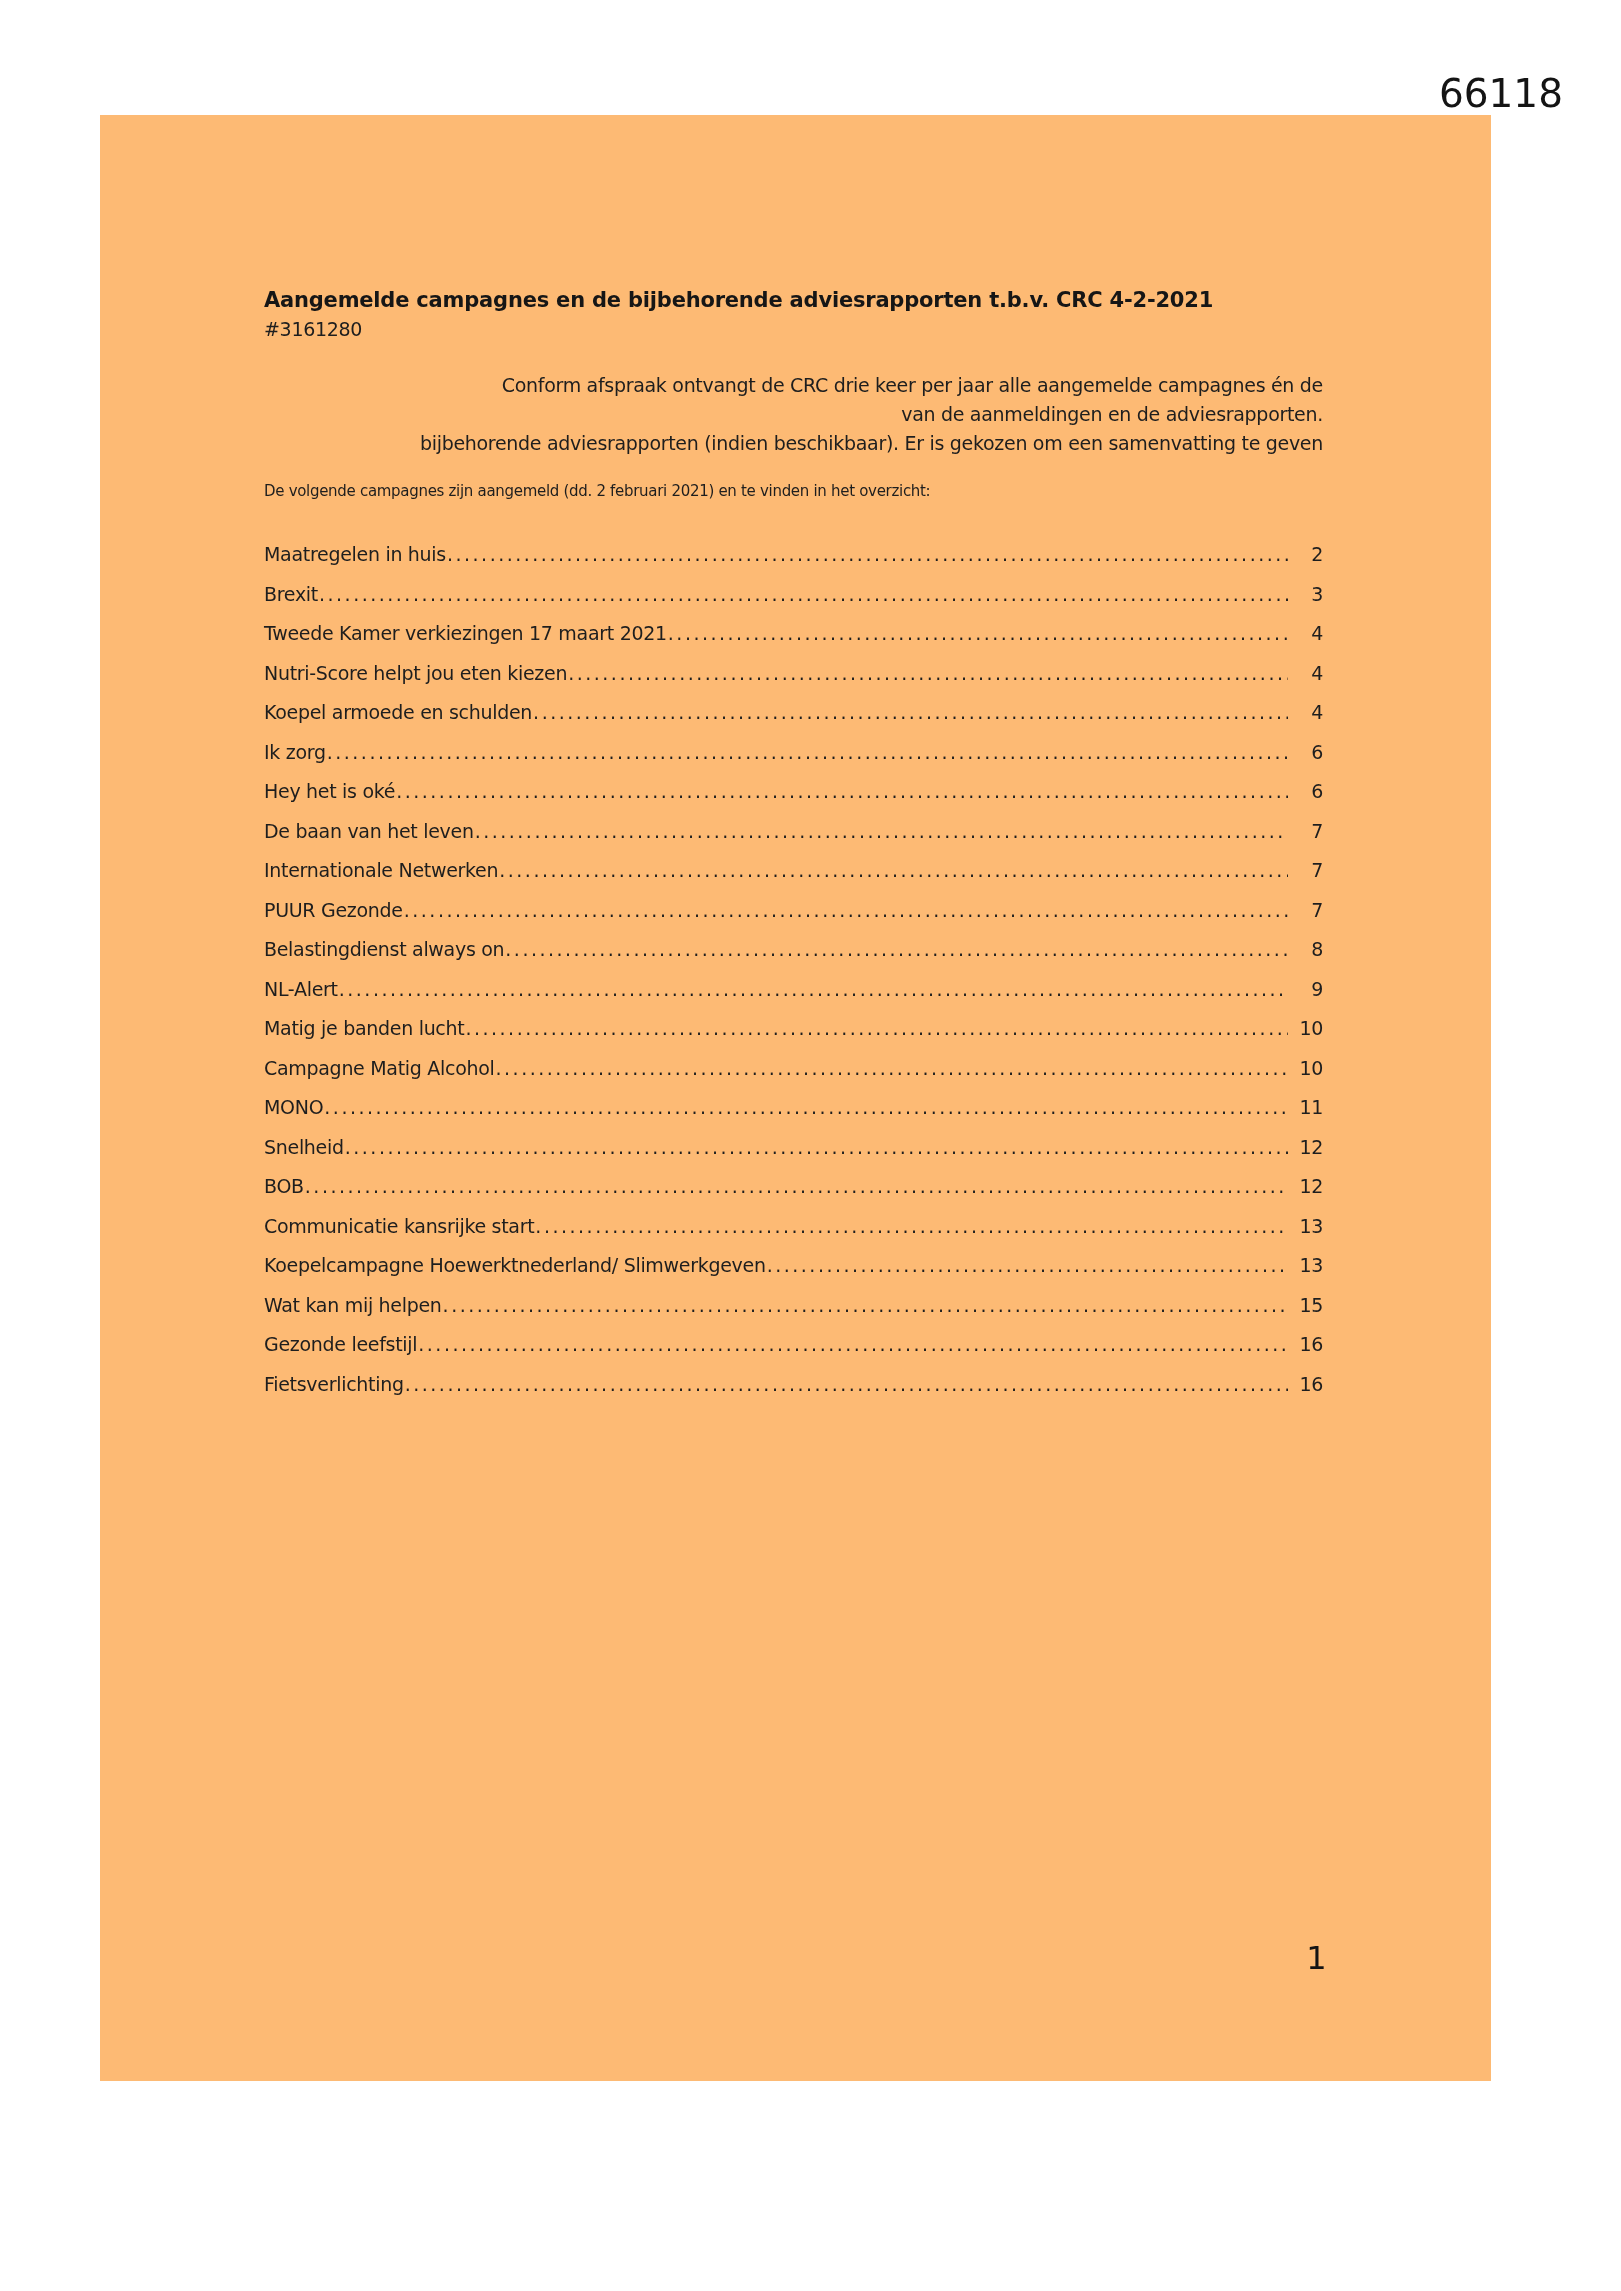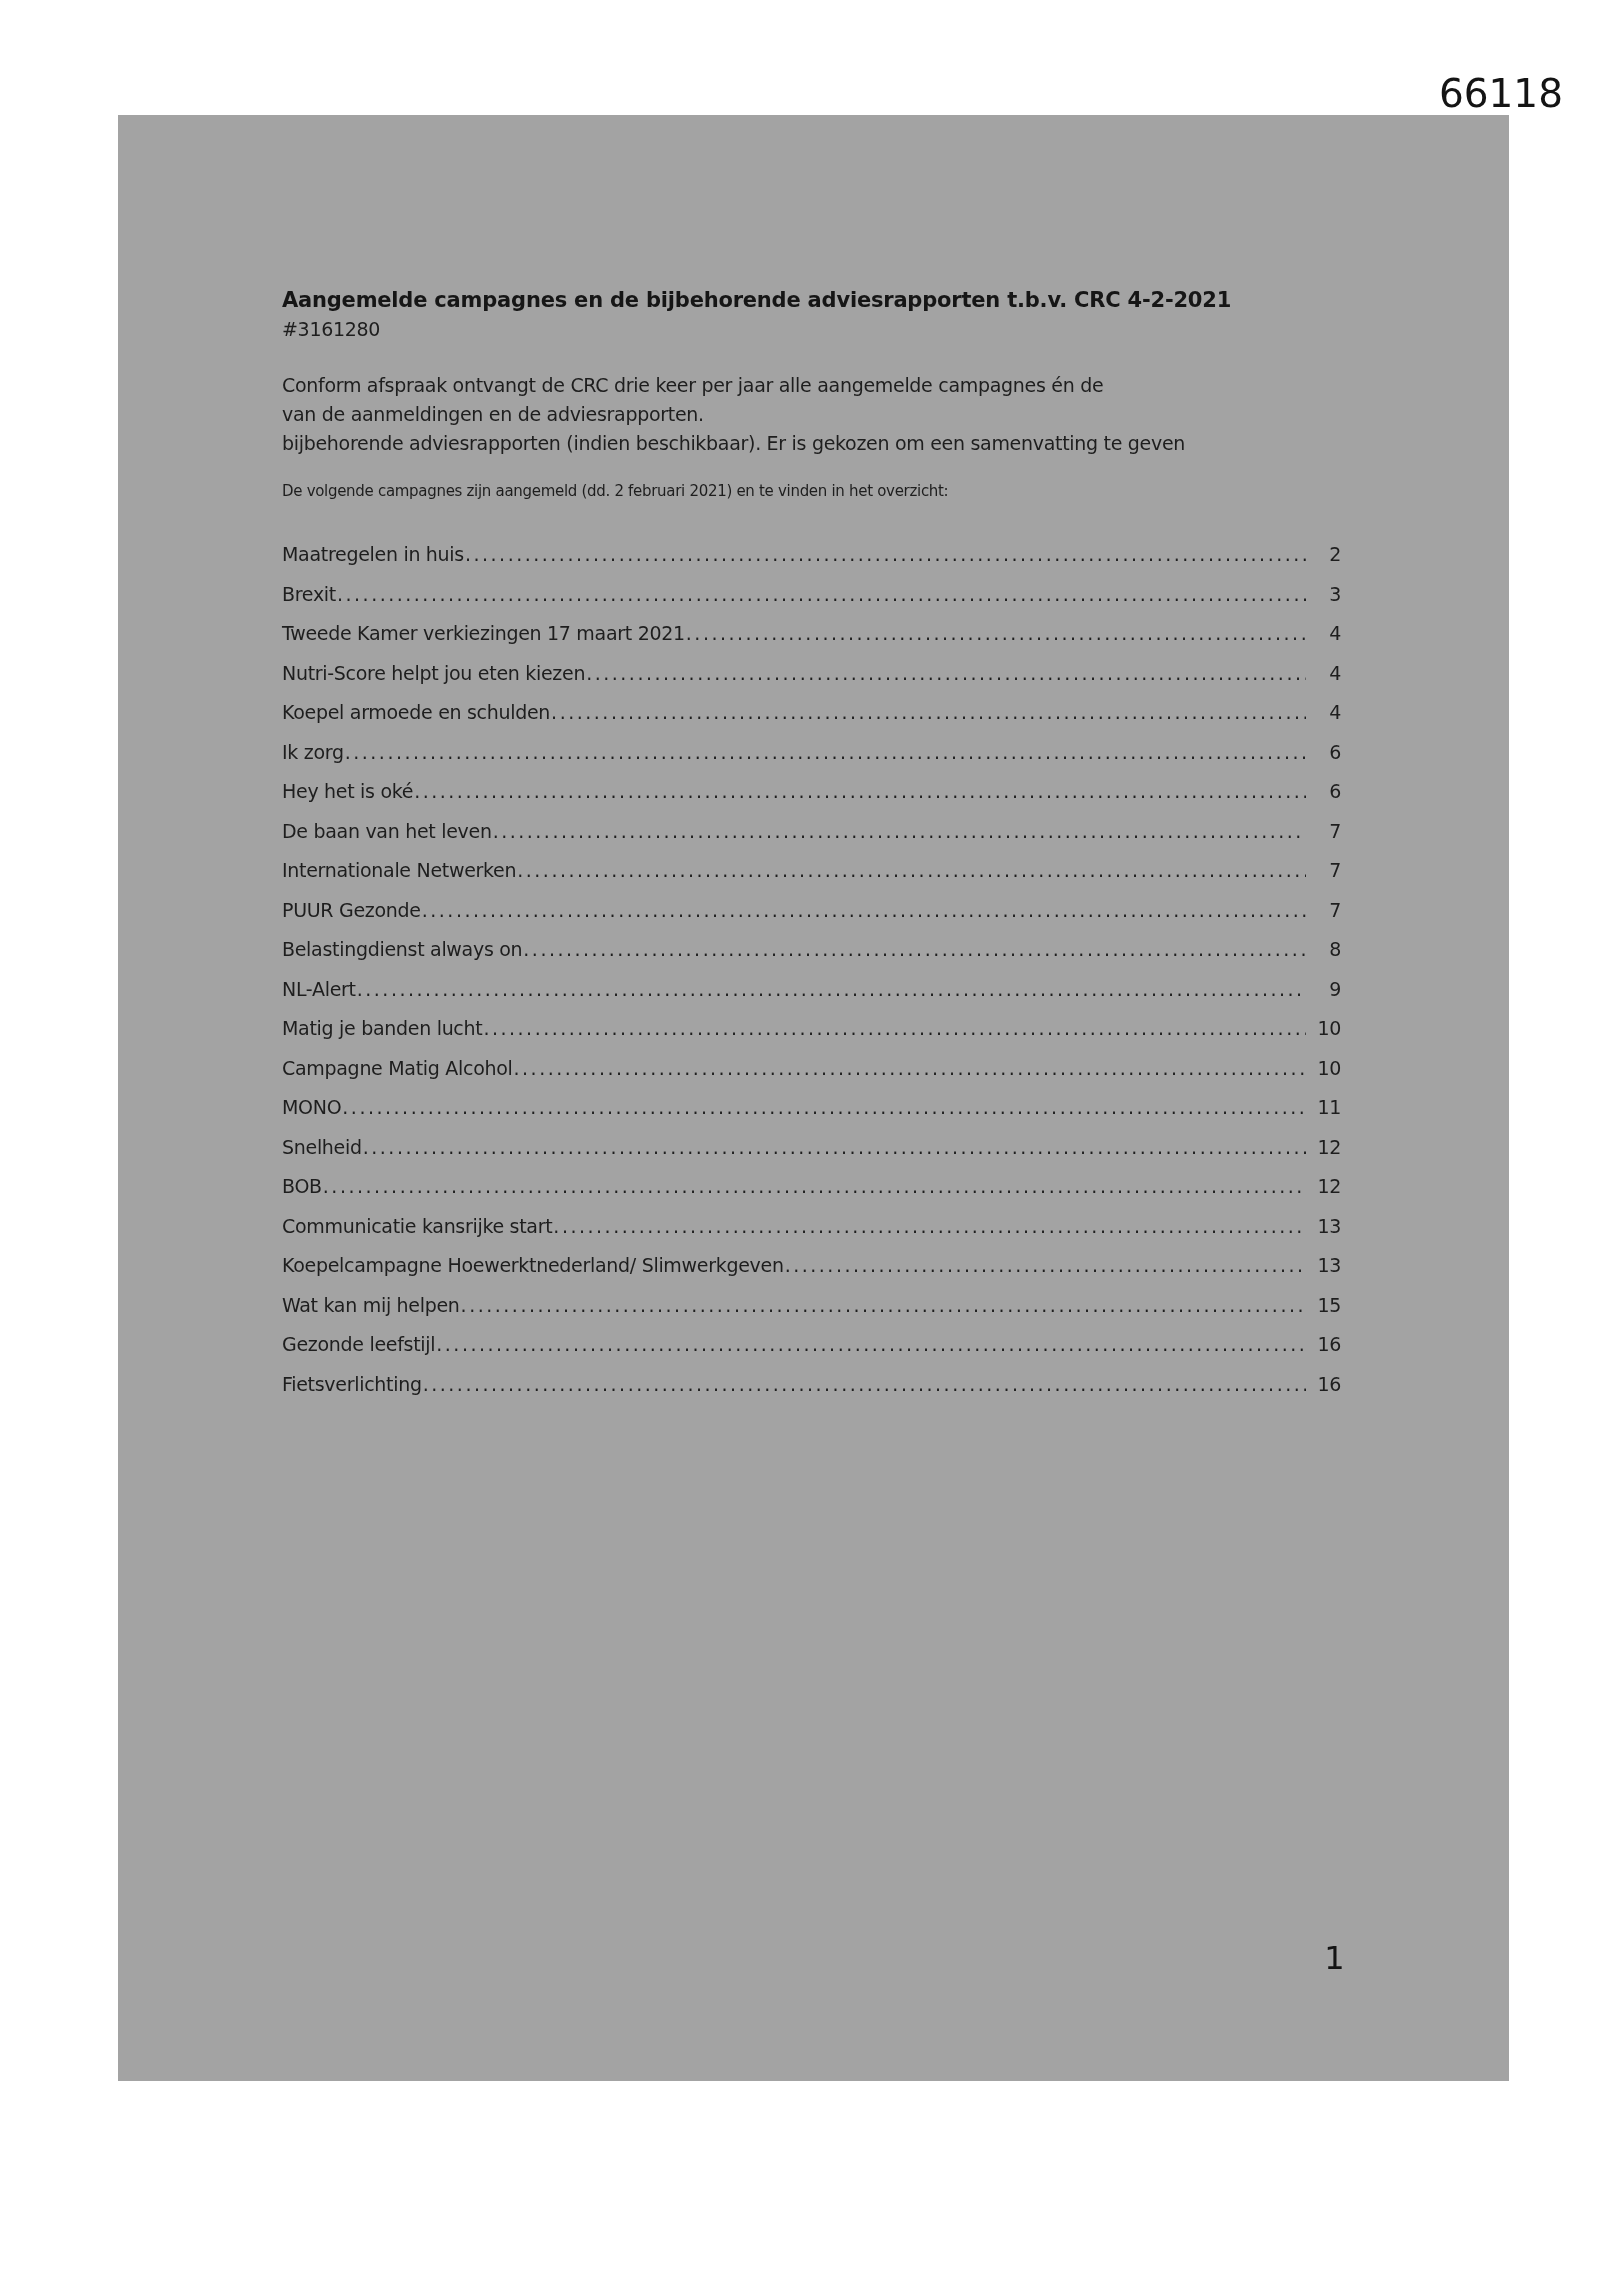--- a/index.html
+++ b/index.html
@@ -18,25 +18,25 @@
   .scan-number {
     position: absolute;
     top: 74px;
     right: 58px;
     font-size: 39px;
     line-height: 1;
     color: #141414;
   }
   .sheet {
     position: absolute;
-    left: 118px;
+    left: 100px;
     top: 115px;
     width: 1391px;
     height: 1966px;
-    background: #a3a3a3;
+    background: #fdba74;
   }
   .content {
     padding: 173px 168px 0 164px;
   }
   .doc-title {
     margin: 0;
     font-size: 21px;
     font-weight: bold;
     line-height: 25.5px;
     letter-spacing: -0.2px;
@@ -47,20 +47,21 @@
     margin-top: 3.9px;
     font-size: 19px;
     line-height: 25.5px;
     letter-spacing: -0.3px;
   }
   .intro-para {
     margin-top: 28px;
     font-size: 19px;
     line-height: 29px;
     letter-spacing: -0.3px;
+    text-align: right;
   }
   .toc-heading {
     margin-top: 19.6px;
     font-size: 15px;
     line-height: 29px;
     letter-spacing: -0.3px;
   }
   .toc {
     margin-top: 36px;
   }

